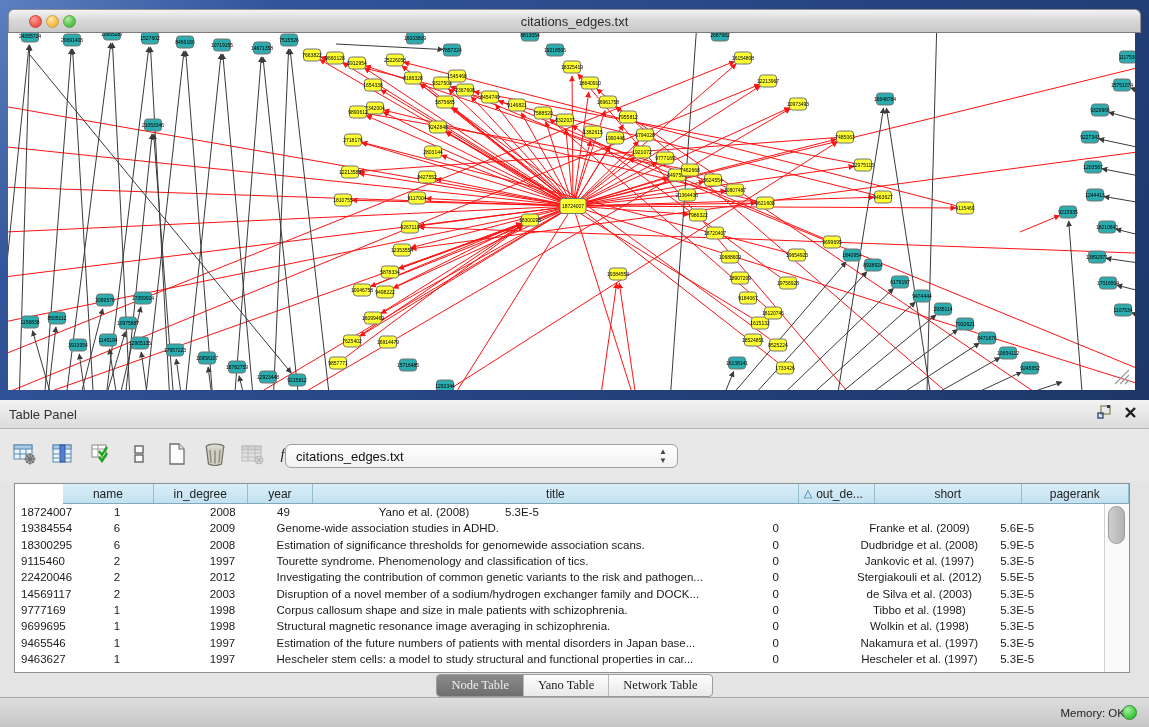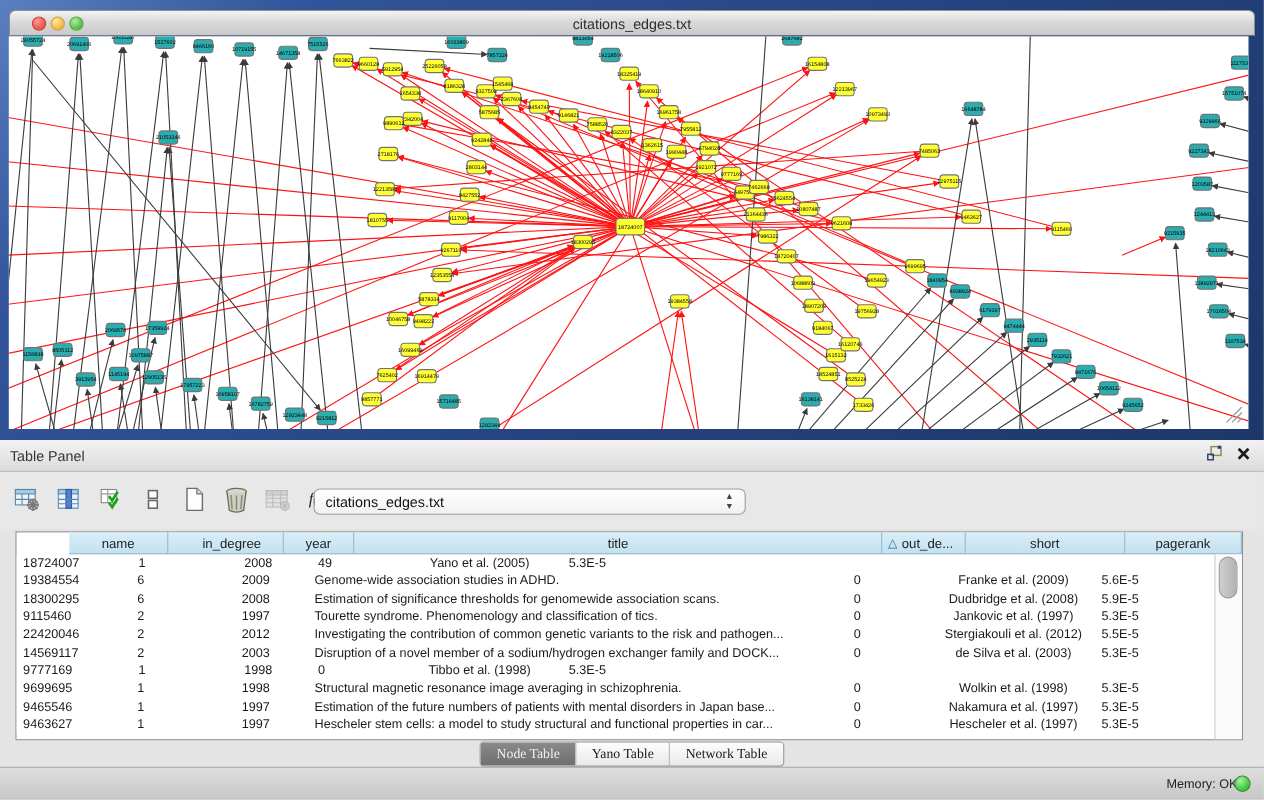--- a/index.html
+++ b/index.html
@@ -29,21 +29,21 @@
   .combo{position:absolute;left:285px;top:15px;width:393px;height:24px;background:linear-gradient(#ffffff,#f1f1f1);
     border:1px solid #9f9f9f;border-radius:6px;box-sizing:border-box;font-size:13px;color:#111;
     display:flex;align-items:center;padding-left:10px;}
   .combo-arrows{position:absolute;right:10px;top:2px;font-size:8px;color:#444;line-height:9px;text-align:center;}
   
   .dtable{position:absolute;left:14px;top:83px;width:1116px;height:190px;background:#fff;border:1px solid #8f8f8f;box-sizing:border-box;font-size:11.5px;color:#1a1a1a;padding-left:48px;}
   .thead{display:flex;height:20px;background:linear-gradient(#d9eef8,#c3e1f0);border-bottom:1px solid #7fa8bc;box-sizing:border-box;}
   .th{display:flex;align-items:center;justify-content:center;border-right:1px solid #93bccd;box-sizing:border-box;font-size:12px;color:#222;overflow:hidden;white-space:nowrap;}
   .trow{display:flex;height:16.3px;align-items:center;background:#fff;}
   .td{overflow:hidden;white-space:nowrap;box-sizing:border-box;padding:0 6px;}
-  .c0{width:93px;} .c1{width:96px;margin-left:12px;} .c2{width:67px;} .c3{width:497px;} .c4{width:78px;} .c5{width:150px;text-align:center;} .c6{width:110px;}
+  .c0{width:93px;} .c1{width:96px;} .c2{width:67px;} .c3{width:497px;} .c4{width:78px;} .c5{width:150px;text-align:center;} .c6{width:110px;}
   .tbody-wrap{position:absolute;left:0;top:20px;right:25px;bottom:0;overflow:hidden;}
   .vscroll{position:absolute;right:0;top:20px;width:25px;bottom:0;background:#fafafa;border-left:1px solid #d0d0d0;box-sizing:border-box;}
   .vthumb{position:absolute;left:3px;top:2px;width:17px;height:38px;background:linear-gradient(90deg,#cfcfcf,#b2b2b2);border:1px solid #9a9a9a;border-radius:9px;box-sizing:border-box;}
   .sort-tri{color:#2a6a9a;font-size:11px;margin-right:4px;}
   
   .tabbar{position:absolute;left:0;top:273px;width:100%;height:24px;display:flex;justify-content:center;align-items:center;}
   .seg{display:flex;height:21px;border:1px solid #9b9b9b;border-radius:4px;overflow:hidden;background:linear-gradient(#fdfdfd,#e9e9e9);font-family:Liberation Serif, serif;}
   .seg-btn{padding:0 14px;font-size:12.5px;color:#1a1a1a;display:flex;align-items:center;border-right:1px solid #b9b9b9;}
   .seg-btn:last-child{border-right:none;}
   .seg-btn.selected{background:linear-gradient(#8a8a8a,#6e6e6e);color:#efefef;}
@@ -568,21 +568,21 @@
         <div class="th c5">short</div>
         <div class="th c6">pagerank</div>
       </div>
     <div class="tbody-wrap">
         <div>
           <div class="trow">
             <div class="td c0">18724007</div>
             <div class="td c1">1</div>
             <div class="td c2">2008</div>
             <div class="td c4">49</div>
-            <div class="td c5">Yano et al. (2005)</div>
+            <div class="td c5">Yano et al. (2008)</div>
             <div class="td c6">5.3E-5</div>
           </div>
           <div class="trow">
             <div class="td c0">19384554</div>
             <div class="td c1">6</div>
             <div class="td c2">2009</div>
             <div class="td c3">Genome-wide association studies in ADHD.</div>
             <div class="td c4">0</div>
             <div class="td c5">Franke et al. (2009)</div>
             <div class="td c6">5.6E-5</div>
@@ -620,20 +620,21 @@
             <div class="td c2">2003</div>
             <div class="td c3">Disruption of a novel member of a sodium/hydrogen exchanger family and DOCK...</div>
             <div class="td c4">0</div>
             <div class="td c5">de Silva et al. (2003)</div>
             <div class="td c6">5.3E-5</div>
           </div>
           <div class="trow">
             <div class="td c0">9777169</div>
             <div class="td c1">1</div>
             <div class="td c2">1998</div>
+            <div class="td c3">Corpus callosum shape and size in male patients with schizophrenia.</div>
             <div class="td c4">0</div>
             <div class="td c5">Tibbo et al. (1998)</div>
             <div class="td c6">5.3E-5</div>
           </div>
           <div class="trow">
             <div class="td c0">9699695</div>
             <div class="td c1">1</div>
             <div class="td c2">1998</div>
             <div class="td c3">Structural magnetic resonance image averaging in schizophrenia.</div>
             <div class="td c4">0</div>

